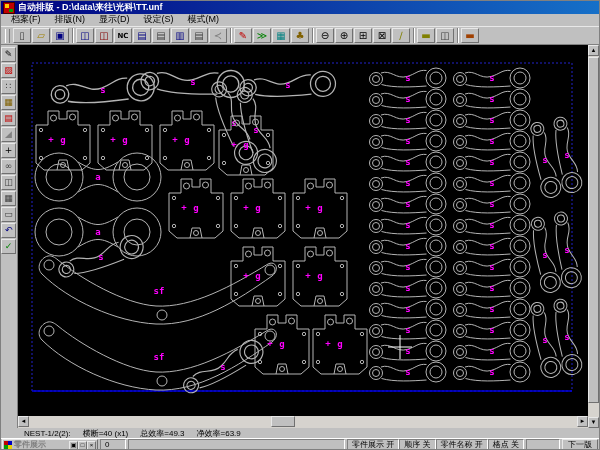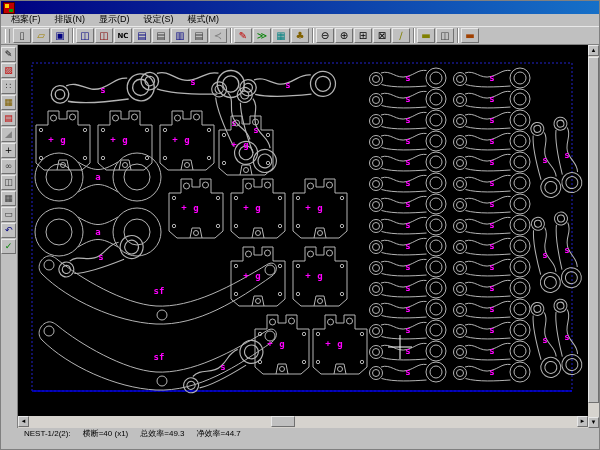--- a/index.html
+++ b/index.html
@@ -52,20 +52,21 @@
   .nextbtn{height:11px;background:#c0c0c0;border:1px solid;border-color:#e8e8e8 #707070 #707070 #e8e8e8;display:flex;align-items:center;padding:0 5px;box-sizing:border-box;white-space:nowrap;flex:0 0 auto;}
   .outer-border{position:absolute;inset:0;border:1px solid #808080;pointer-events:none;}
 </style>
 </head>
 <body>
 
 <div id="app">
 
   <div class="titlebar">
     <div class="app-icon"></div>
+    <div class="title-text">自动排版 - D:\data\来往\光科\TT.unf</div>
   </div>
 
   <div class="menubar" id="menubar">
       <span class="menu-item">档案(F)</span>
       <span class="menu-item">排版(N)</span>
       <span class="menu-item">显示(D)</span>
       <span class="menu-item">设定(S)</span>
       <span class="menu-item">模式(M)</span>
     </div>
 
@@ -414,18 +415,32 @@
   <div class="vscroll">
     <div class="sbtn" style="left:0;top:0;width:11px;height:11px;">▲</div>
     <div class="thumb" style="left:0;top:12px;width:11px;height:346px;"></div>
     <div class="sbtn" style="left:0;bottom:0;width:11px;height:11px;">▼</div>
   </div>
 
   <div class="statusline">
     <span>NEST-1/2(2):</span>
     <span>横断=40 (x1)</span>
     <span>总效率=49.3</span>
-    <span>净效率=44.7</span>
-  </div>
-
+    <span>净效率=63.9</span>
+  </div>
+
+  <div class="bottombar">
+    <div class="minwin">
+      <div class="minwin-icon"></div>
+      <div class="minwin-title">零件展示</div>
+      <span id="minwin-buttons"><span class="mwbtn" style="display: inline-block;">▣</span><span class="mwbtn" style="display: inline-block;">□</span><span class="mwbtn" style="display: inline-block;">×</span></span>
+    </div>
+    <div class="cell" style="width:26px;">
+      <span>0</span>
+    </div>
+    <div class="cell grow"></div>
+    <span id="toggles"><div class="cell" style="display: inline-flex;">零件展示 开</div><div class="cell" style="display: inline-flex;">顺序 关</div><div class="cell" style="display: inline-flex;">零件名称 开</div><div class="cell" style="display: inline-flex;">格点 关</div></span>
+    <div class="cell" style="width:34px;"></div>
+    <div class="nextbtn">下一版</div>
+  </div>
 
   <div class="outer-border"></div>
 </div>
 
 </body></html>

